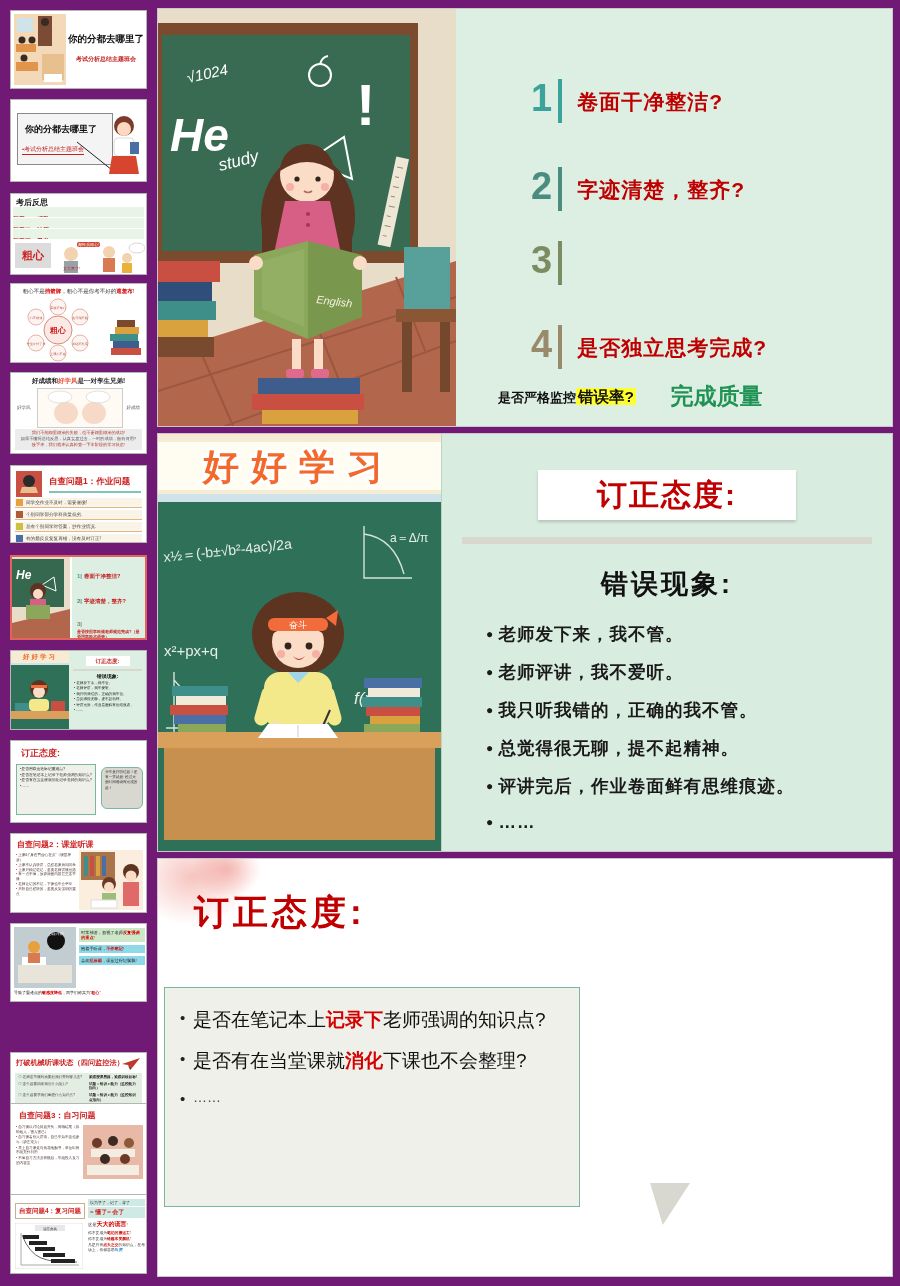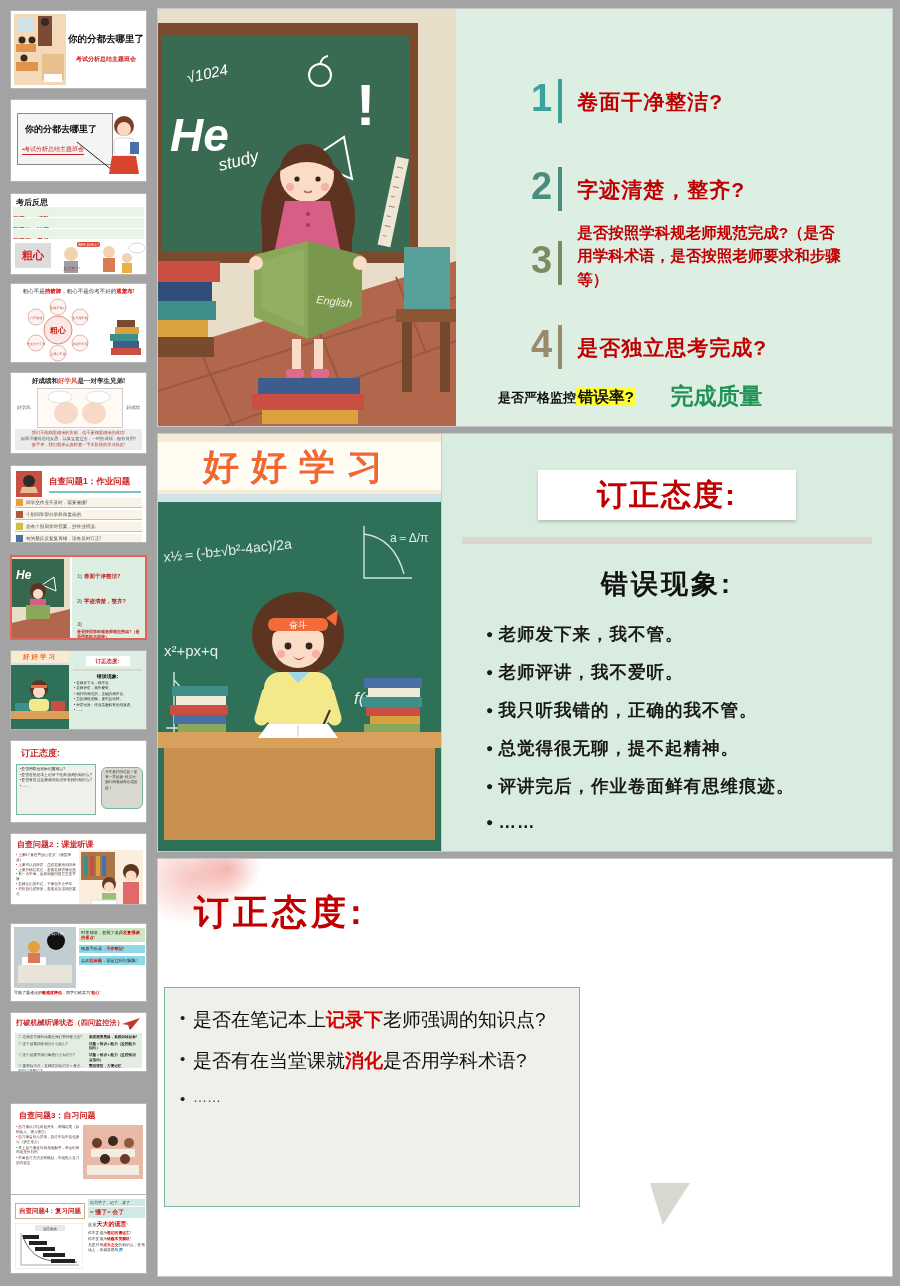--- a/index.html
+++ b/index.html
@@ -1,16 +1,16 @@
 <!DOCTYPE html>
 <html><head>
 <meta charset="utf-8">
 <style>
   html,body{margin:0;padding:0;background:#fff}
-  .app{position:relative;width:900px;height:1286px;background:#a3a3a3;overflow:hidden;
+  .app{position:relative;width:900px;height:1286px;background:#701a75;overflow:hidden;
        font-family:"Liberation Sans",sans-serif}
   .ab{position:absolute}
 
   
   .thumb{position:absolute;left:10px;width:137px;background:#fff;border:1px solid #b5b5b5;
          box-sizing:border-box;overflow:hidden}
   .thumb.cur{border:2px solid #e0645c}
 
   .t1title{position:absolute;left:57px;top:22px;width:76px;text-align:center;
            font-family:"Liberation Serif",serif;font-weight:700;font-size:9.5px;color:#111}
@@ -315,21 +315,21 @@
     <div class="t9title">订正态度:</div>
     <div class="t9box">
       <div>•是否用双色笔标记重难点?</div>
         <div>•是否在笔记本上记录下老师强调的知识点?</div>
       <div>•是否有在当堂课就消化记录老师的知识点?</div>
         <div>•……</div>
     </div>
     <div class="t9bub">并不是只听错题！还有一类就是: 经过大量时间堆砌而完成的题！</div>
   </div>
 
-  <div class="thumb" style="top:833px;height:72px">
+  <div class="thumb" style="top:833px;height:80px">
     <div class="t10title">自查问题2：课堂听课</div>
     <div class="t10list">
       <div class="t10b">上课时“身在曹营心在汉”（课堂神游）</div>
         <div class="t10b">上课不认真听讲，总想着课后问同学</div>
       <div class="t10b">上课只顾记笔记，忽视老师讲课思路</div>
         <div class="t10b">有一点不懂，放弃后面内容甚至这节课</div>
       <div class="t10b">老师让记的不记，下课也不会整理</div>
         <div class="t10b">只听自己想听的，忽视反复强调的重点</div>
     </div>
     <svg class="ab" style="left:68px;top:16px" width="64" height="60">
@@ -360,21 +360,21 @@
     </svg>
     <div class="ab" style="left:36px;top:8px;width:18px;font-size:3px;color:#fff;text-align:center">上课好无聊!</div>
     <div class="ab" style="left:68px;top:4px;width:66px">
       <div class="t11blk t11g"><span>时常神游，忽视了老师</span><span class="rd">反复强调的重点</span><span>!</span></div>
       <div class="t11blk t11c"><span>抱着手听课，</span><span class="rd">不作笔记</span><span>!</span></div>
       <div class="t11blk t11c"><span>喜欢</span><span class="rd">乱涂画</span><span>，课堂过得轻飘飘!</span></div>
     </div>
     <div class="t11foot"><span>导致了重难点的</span><span class="rd">敏感度降低</span><span>，同学们称其为“</span><span class="rd">粗心</span><span>”</span></div>
   </div>
 
-  <div class="thumb" style="top:1012px;height:60px">
+  <div class="thumb" style="top:1052px;height:60px">
     <div class="t12title">打破机械听课状态（四问监控法）</div>
     <svg class="ab" style="right:4px;top:3px" width="22" height="14">
       <polygon points="2,8 20,2 12,12 8,9" fill="#c0392b"></polygon>
         <polygon points="8,9 12,12 10,14" fill="#8a2a20"></polygon>
     </svg>
     <div class="t12box">
       <div class="t12r">
           <div class="t12q">老师这节课到底要把我们带到哪儿去?</div>
           <div class="t12a">紧跟授课思路，紧跟训练目标!</div>
         </div>
@@ -500,21 +500,20 @@
         <span class="s1t">卷面干净整洁?</span>
       </div>
       <div class="s1i" style="top:158px;left:75px">
         <span class="s1n" style="color:#4a8d7f">2</span>
           <span class="s1bar" style="background:#4a8d7f"></span>
         <span class="s1t">字迹清楚，整齐?</span>
       </div>
       <div class="s1i" style="top:212px;left:75px">
         <span class="s1n" style="color:#7b8b62;margin-top:20px">3</span>
           <span class="s1bar" style="background:#7b8b62;margin-top:20px"></span>
-        <span class="s1t3"><span>是否按照学科规老师规范完成?</span><span>（是否用学科术语，是否按照老师要求和步骤等）</span></span>
       </div>
       <div class="s1i" style="top:316px;left:75px">
         <span class="s1n" style="color:#9a8a6c">4</span>
           <span class="s1bar" style="background:#9a8a6c"></span>
         <span class="s1t">是否独立思考完成?</span>
       </div>
       <div class="s1foot" style="left:42px">
         <span class="s1f1">是否严格监控</span><span class="s1mark">错误率?</span>
         <span class="s1f2">完成质量</span>
       </div>
@@ -584,19 +583,19 @@
       </div>
     </div>
   </div>
 
   <div class="slide" style="top:858px">
     <div class="s3flower" style="left:-26px;top:-30px;width:120px;height:96px;background:radial-gradient(closest-side,rgba(240,150,140,.55),rgba(240,150,140,0))"></div>
     <div class="s3flower" style="left:34px;top:-18px;width:70px;height:56px;background:radial-gradient(closest-side,rgba(235,120,110,.45),rgba(235,120,110,0))"></div>
     <div class="s3title">订正态度:</div>
     <div class="s3box">
       <div class="s3b"><span>是否在笔记本上</span><span class="rd">记录下</span><span>老师强调的知识点?</span></div>
-      <div class="s3b"><span>是否有在当堂课就</span><span class="rd">消化</span><span>是否用学科术语?</span></div>
+      <div class="s3b"><span>是否有在当堂课就</span><span class="rd">消化</span><span>下课也不会整理?</span></div>
       <div class="s3b more">……</div>
     </div>
     <div class="s3tail"></div>
   </div>
 
 </div>
 
 </body></html>

